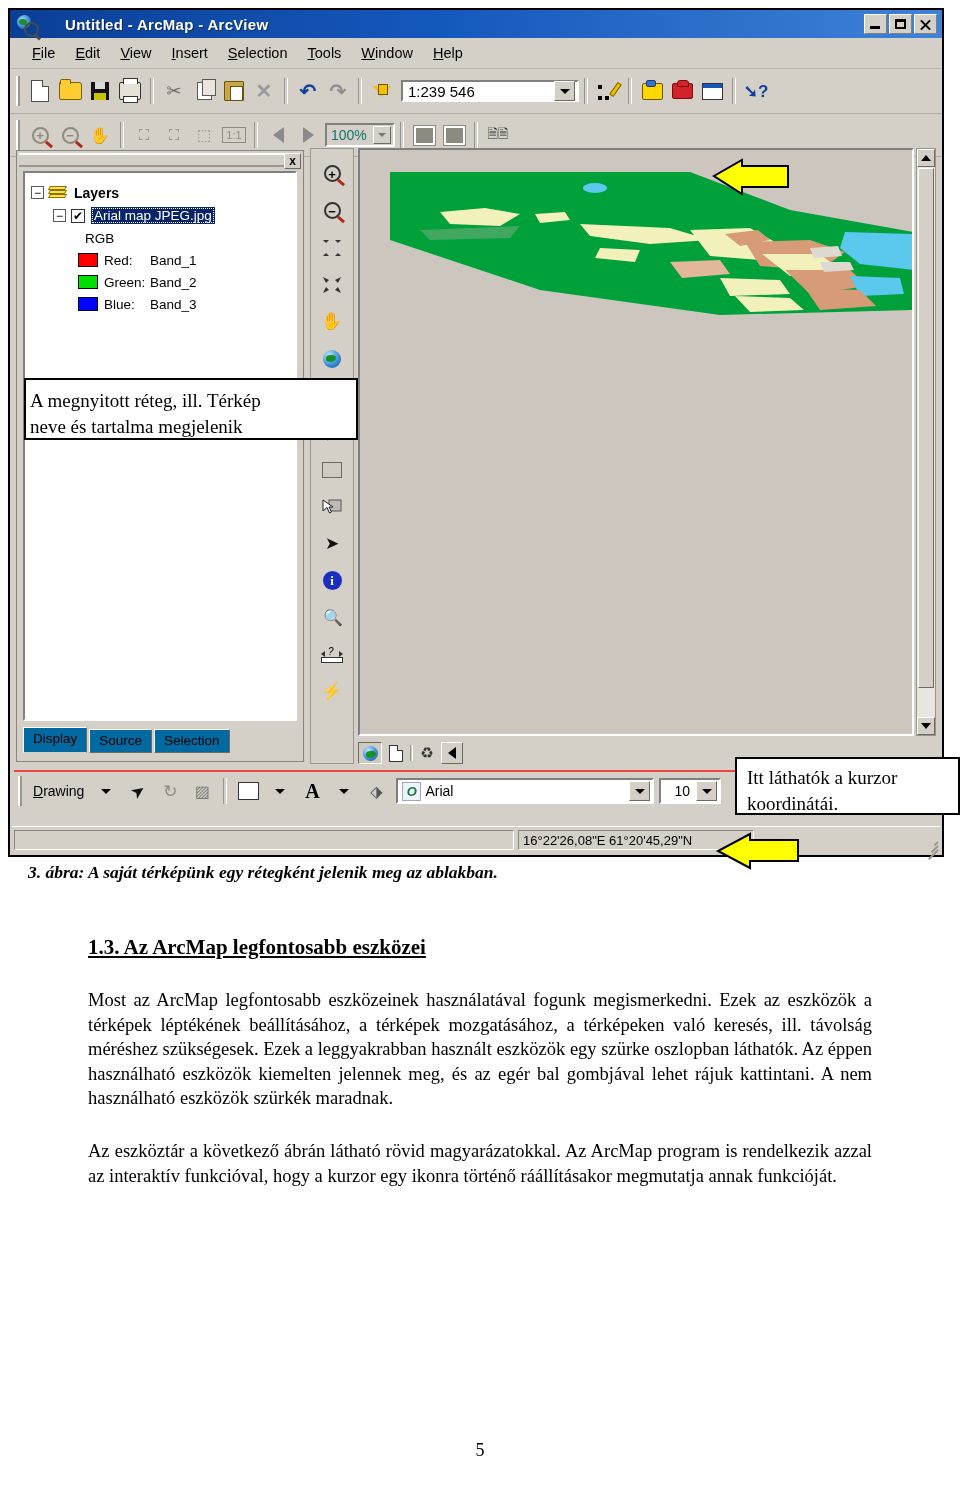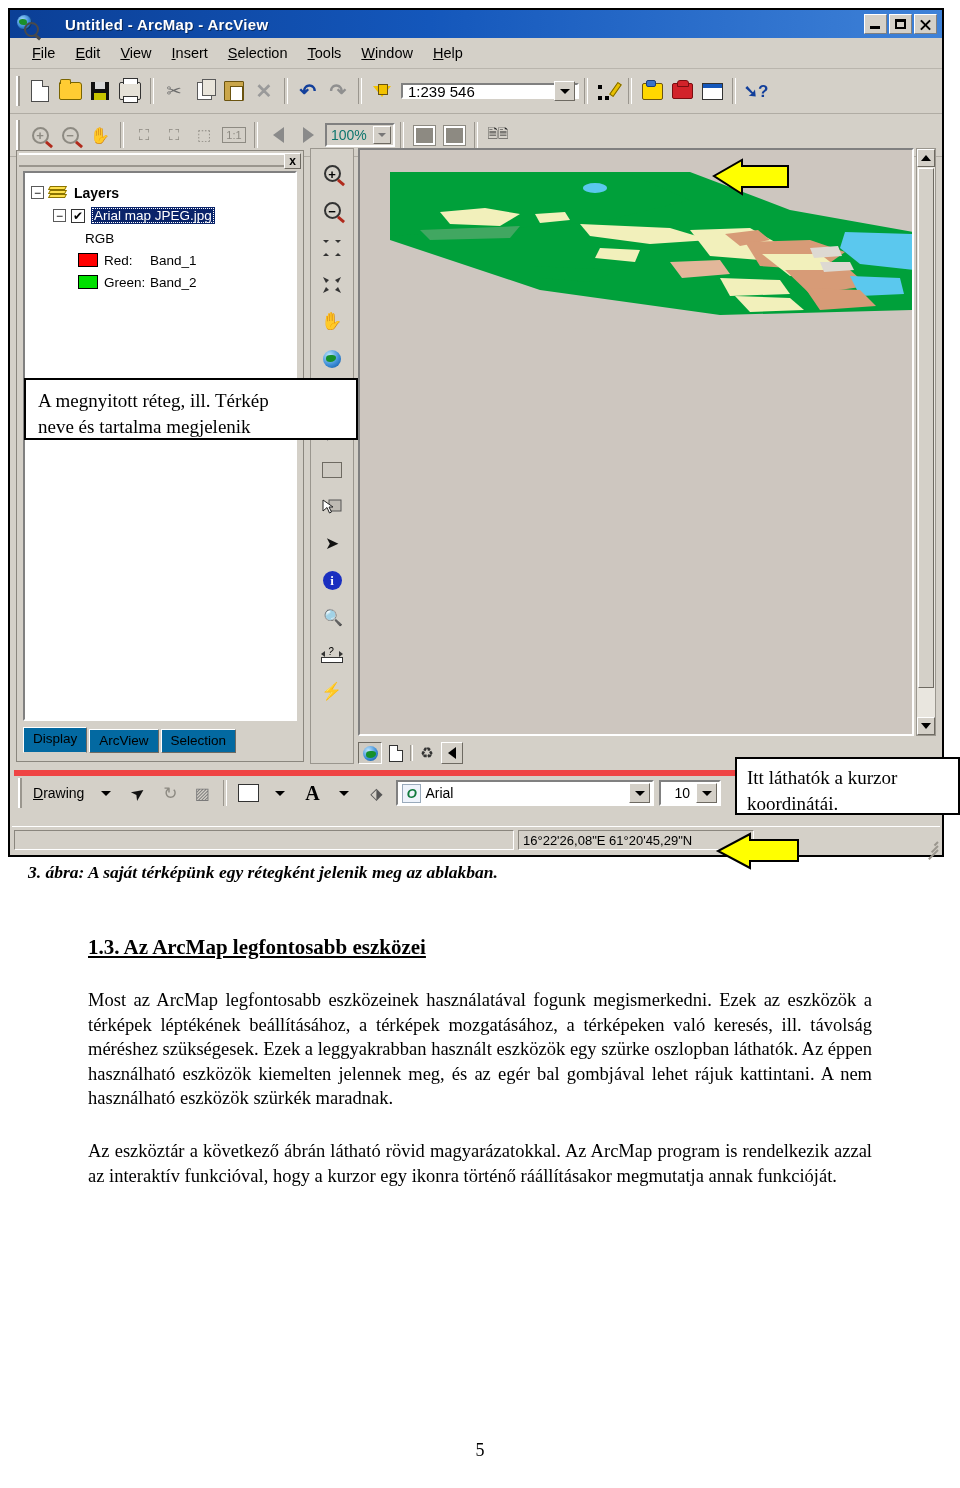--- a/index.html
+++ b/index.html
@@ -85,21 +85,21 @@
   .copy-ic:before{content:"";position:absolute;left:4px;top:-4px;width:12px;height:15px;background:#e9e5db;border:1.5px solid #5a5a5a;}
   .paste-ic{width:18px;height:18px;background:#caa64a;border:1.5px solid #6b5410;position:relative;border-radius:1px;}
   .paste-ic:after{content:"";position:absolute;left:5px;top:4px;width:11px;height:13px;background:#fff;border:1px solid #6b5410;}
   .xdel{color:#9a9a9a;font-size:20px;font-weight:bold;}
   .undo{color:#123f9b;font-size:20px;font-weight:bold;}
   .redo{color:#8f8f8f;font-size:20px;font-weight:bold;}
   .addlayer{width:0;height:0;border-left:9px solid transparent;border-right:9px solid transparent;border-top:11px solid #f2c200;position:relative;}
   .addlayer:before{content:"";position:absolute;left:-4px;top:-13px;width:8px;height:9px;background:#f2c200;border:1px solid #6b5410;}
 
   .scale-combo{
-    width:178px;height:16px;background:#fff;border:2px solid;
+    width:178px;height:22px;background:#fff;border:2px solid;
     border-color:#808080 #fff #fff #808080;display:flex;align-items:center;
     margin-left:4px;box-sizing:border-box;
   }
   .scale-combo .val{flex:1;font-size:15px;padding-left:5px;color:#000;white-space:nowrap;}
   .scale-combo .drop{
     width:21px;height:20px;margin-right:2px;background:#d4d0c8;
     border:1px solid;border-color:#fff #6e6a62 #6e6a62 #fff;
     display:flex;align-items:center;justify-content:center;box-sizing:border-box;
   }
   .caret{width:0;height:0;border-left:5px solid transparent;border-right:5px solid transparent;border-top:5px solid #000;}
@@ -243,21 +243,21 @@
   .pagedoc{width:12px;height:15px;background:#fff;border:1.5px solid #333;position:relative;}
   .pagedoc:after{content:"";position:absolute;right:-1px;top:-1px;width:5px;height:5px;background:#d4d0c8;border-left:1.5px solid #333;border-bottom:1.5px solid #333;}
   .refresh{font-size:15px;color:#333;}
   .vb-sep{width:1px;height:16px;border-left:1px solid #9a968e;border-right:1px solid #fff;}
   .vb-play{width:22px;height:22px;background:#d4d0c8;border:1px solid;border-color:#fff #6e6a62 #6e6a62 #fff;display:flex;align-items:center;justify-content:center;box-sizing:border-box;}
   .tri-left{width:0;height:0;border-top:6px solid transparent;border-bottom:6px solid transparent;border-right:8px solid #000;}
 
   
   .drawbar{
     position:absolute;left:4px;top:628px;right:4px;height:40px;background:#d4d0c8;
-    border-top:6px solid #ef4444;display:flex;align-items:center;padding-left:2px;box-sizing:border-box;
+    border-top:2px solid #ef4444;display:flex;align-items:center;padding-left:2px;box-sizing:border-box;
   }
   .draw-label{font-size:14px;padding:0 6px;}
   .db-btn{width:32px;height:30px;display:flex;align-items:center;justify-content:center;flex:0 0 auto;}
   .fillsq{width:19px;height:16px;background:#fff;border:1.5px solid #333;}
   .bigA{font-family:"Liberation Serif",serif;font-size:20px;font-weight:bold;}
   .font-combo{
     width:258px;height:26px;background:#fff;border:2px solid;border-color:#808080 #fff #fff #808080;
     display:flex;align-items:center;box-sizing:border-box;margin-left:4px;
   }
   .font-combo .fic{
@@ -292,21 +292,21 @@
     position:absolute;left:2px;top:3px;width:500px;height:20px;
     border:1px solid;border-color:#8a867e #fff #fff #8a867e;box-sizing:border-box;
   }
   .grip-corner{position:absolute;right:2px;bottom:1px;width:16px;height:16px;}
   .grip-corner i{position:absolute;right:0;width:14px;height:2px;background:#9a968e;transform:rotate(-45deg);transform-origin:right center;display:block;}
 
   
   .callout{
     position:absolute;background:#fff;border:2px solid #000;box-sizing:border-box;
     font-family:"Liberation Serif",serif;font-size:19px;line-height:1.35;
-    padding:8px 12px;color:#000;z-index:30;
+    padding:8px 4px;color:#000;z-index:30;
   }
   #callout-layer{left:24px;top:378px;width:334px;height:62px;}
   #callout-coord{left:735px;top:757px;width:225px;height:58px;padding:6px 10px;}
 
   .arrow-svg{position:absolute;z-index:29;}
 
   
   .doc{
     position:absolute;left:0;top:862px;width:960px;
     font-family:"Liberation Serif",serif;color:#000;
@@ -514,24 +514,29 @@
         <div class="band-row">
           <span class="swatch" style="background:#ff0000"></span>
           <span class="band-k">Red:</span>
           <span>Band_1</span>
         </div>
         <div class="band-row">
           <span class="swatch" style="background:#00e000"></span>
           <span class="band-k">Green:</span>
           <span>Band_2</span>
         </div>
+        <div class="band-row">
+          <span class="swatch" style="background:#0000ff"></span>
+          <span class="band-k">Blue:</span>
+          <span>Band_3</span>
+        </div>
       </div>
       <div class="toc-tabs">
         <div class="toc-tab active">Display</div>
-        <div class="toc-tab">ArcView</div>
+        <div class="toc-tab">Source</div>
         <div class="toc-tab">Selection</div>
       </div>
     </div>
 
     <div class="tools-pal">
       <div class="tp-btn">
           <div class="magn">
             <b>+</b>
           </div>
         </div>

